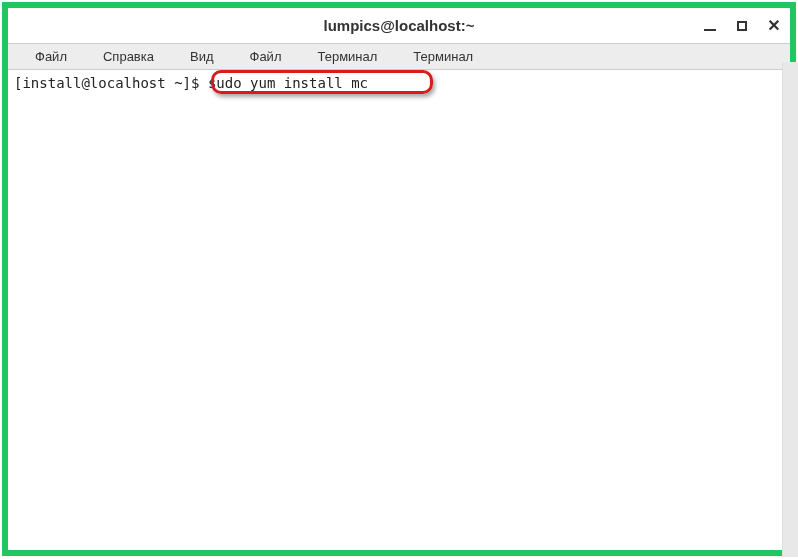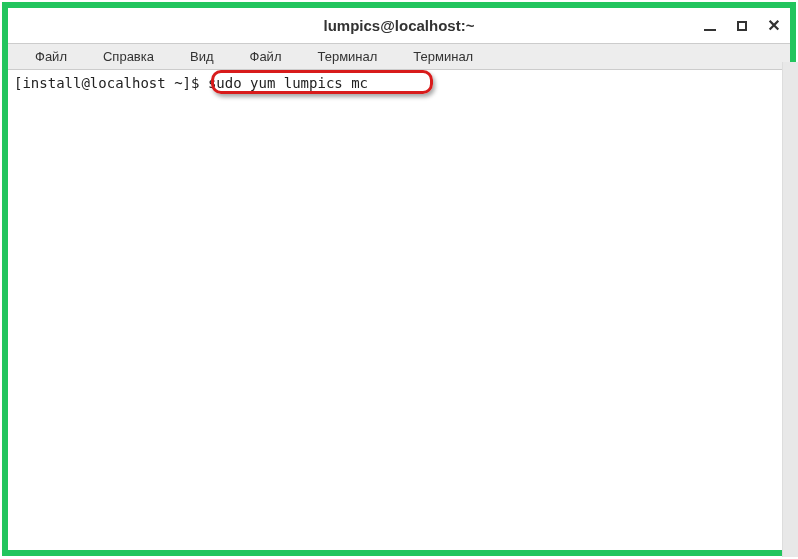--- a/index.html
+++ b/index.html
@@ -151,21 +151,21 @@
   <div class="menubar">
     <span class="menu-item">Файл</span>
     <span class="menu-item">Справка</span>
     <span class="menu-item">Вид</span>
     <span class="menu-item">Файл</span>
     <span class="menu-item">Терминал</span>
     <span class="menu-item">Терминал</span>
   </div>
 
   <div class="terminal-area">
-    <div class="terminal-line"><span class="prompt-text">[install@localhost ~]$ </span><span class="command-text">sudo yum lumpics mc</span></div>
+    <div class="terminal-line"><span class="prompt-text">[install@localhost ~]$ </span><span class="command-text">sudo yum install mc</span></div>
     <div class="highlight-box" style="left:203px;top:0px;width:222px;height:24px;"></div>
   </div>
 
 </div>
 
 <div class="scrollbar">
   <div class="scrollbar-thumb"></div>
 </div>
 
 </body></html>

